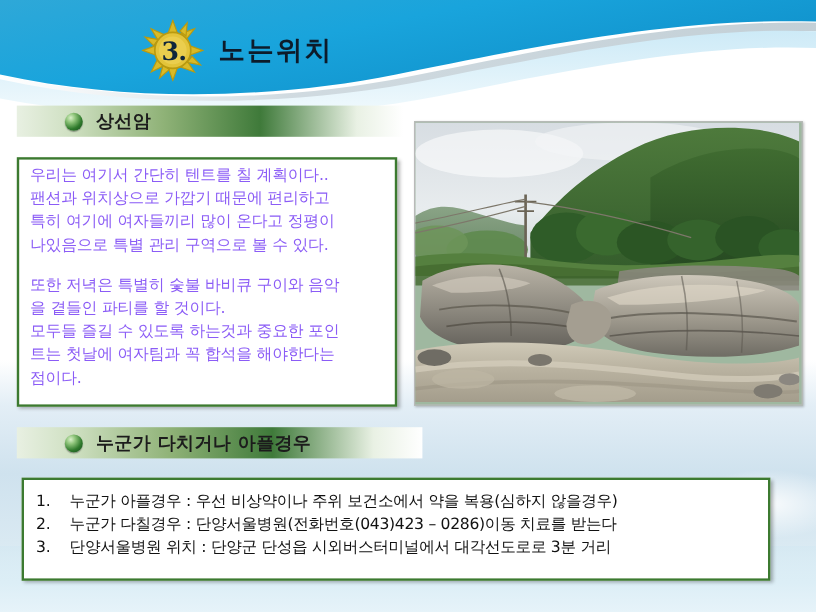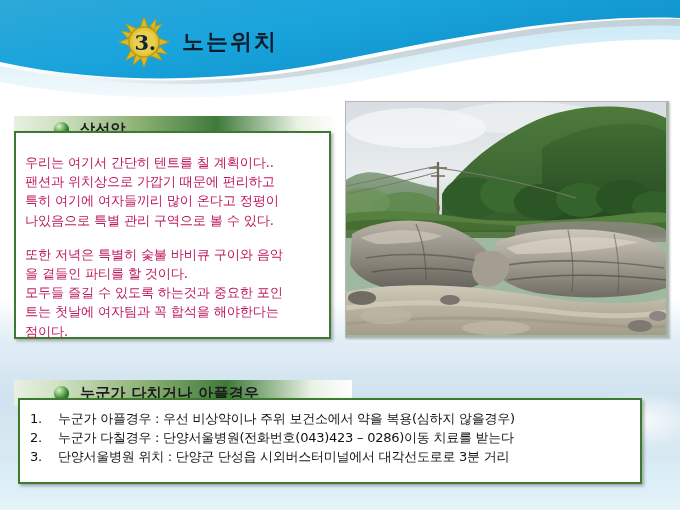--- a/index.html
+++ b/index.html
@@ -56,35 +56,35 @@
   }
   .sec-head .bullet{
     width:15px;height:15px;border-radius:50%;margin-left:40px;flex:0 0 15px;
     background:radial-gradient(circle at 33% 28%,#d8f0c8 0%,#8ec47a 26%,#2f7a2c 62%,#11451a 100%);
     box-shadow:0 1px 1px rgba(0,0,0,.35);
   }
   .sec-head .label{
     margin-left:11px;font-size:15px;font-weight:700;color:#1c1c1c;
     white-space:nowrap;letter-spacing:.3px;
   }
-  #sec-head-1{left:14px;top:116px;width:322px;}
-  #sec-head-2{left:14px;top:380px;width:338px;}
+  #sec-head-1{left:14px;top:88px;width:322px;}
+  #sec-head-2{left:14px;top:356px;width:338px;}
 
   
   .box{
     position:absolute;background:#ffffff;
     border:2px solid #3c7a30;
     box-shadow:2px 2px 3px rgba(0,0,0,.30);
   }
   #box-desc{left:14px;top:131px;width:313px;height:204px;}
   #box-first-aid{left:18px;top:398px;width:620px;height:82px;}
 
   .desc-body{
-    padding:20px 9px 0 9px;
-    font-size:13.2px;line-height:19.2px;color:#be185d;
+    padding:4px 9px 0 9px;
+    font-size:13.2px;line-height:19.2px;color:#8b5cf6;
     letter-spacing:-.2px;
   }
   .desc-body p{margin:0;}
   .desc-body .gap{height:15px;}
 
   
   .aid-list{
     list-style:none;margin:0;padding:9px 0 0 10px;
     counter-reset:aid;
   }

